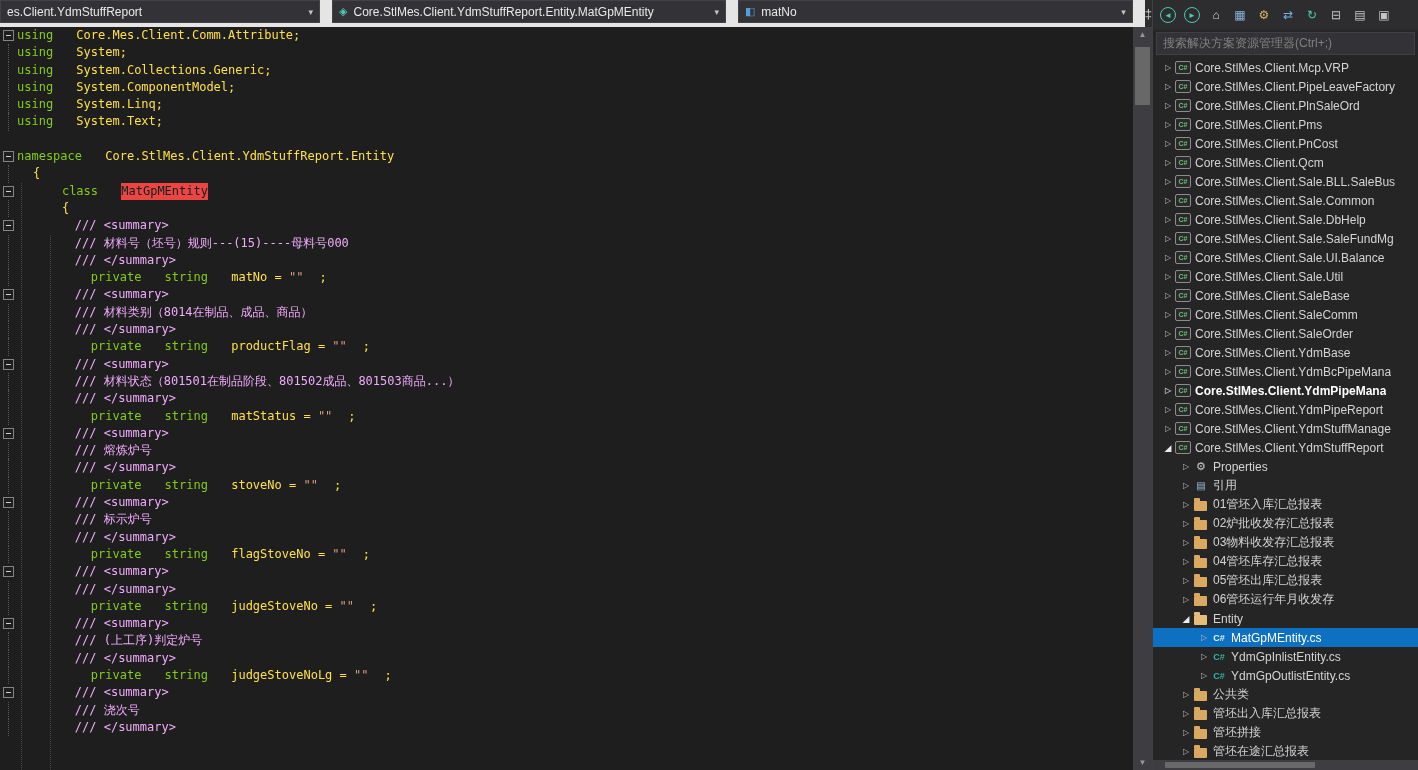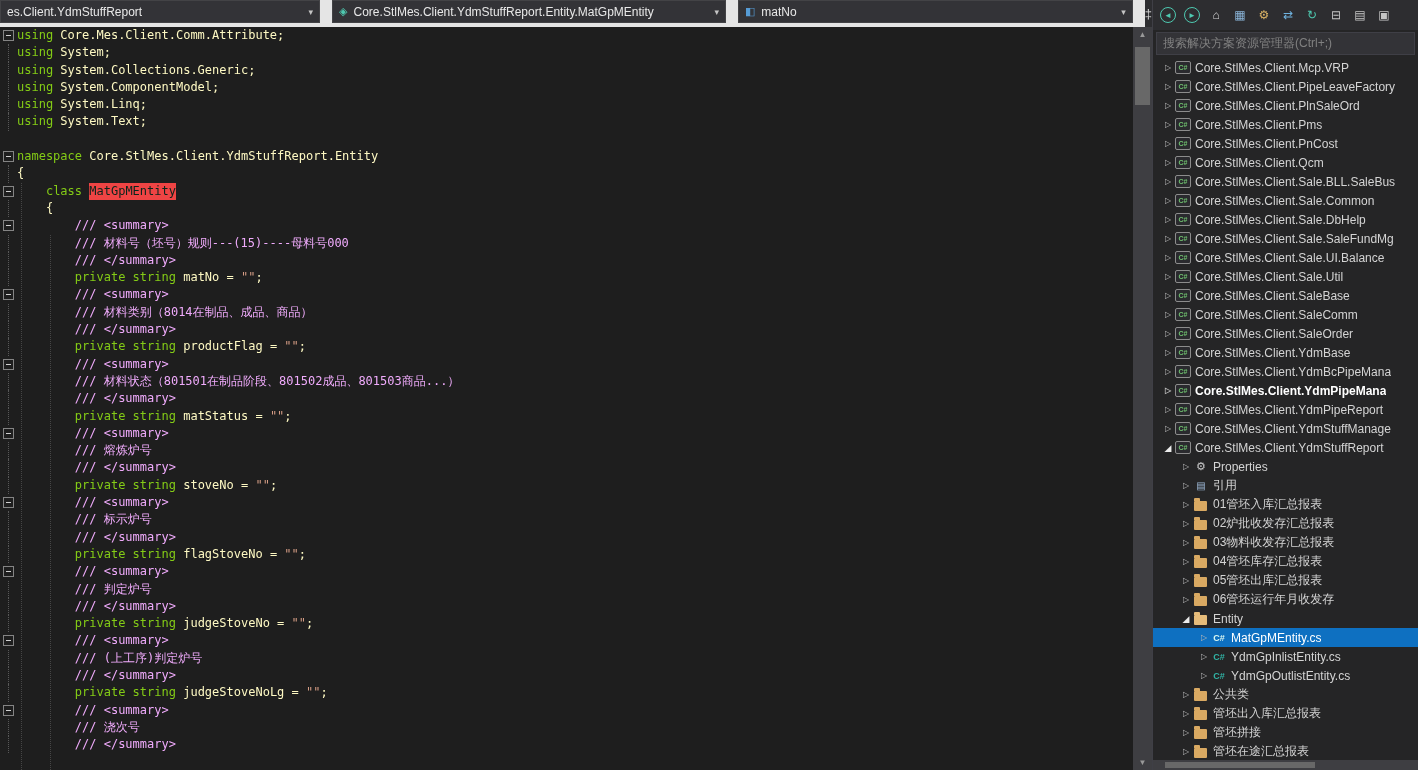--- a/index.html
+++ b/index.html
@@ -21,21 +21,21 @@
   .split-handle { flex: 1; height: 100%; display: flex; align-items: center; justify-content: center; color: #d4d4d4; font-size: 13px; background: #2d2d30; cursor: row-resize; }
 
   .editor-body { flex: 1; display: flex; overflow: hidden; }
   .code-area { flex: 1; position: relative; overflow: hidden; }
   .code-line { display: flex; height: 17.3px; line-height: 17.3px; white-space: pre; font-family: "DejaVu Sans Mono", monospace; font-size: 12px; }
   .gm { width: 17px; flex: 0 0 17px; position: relative; }
   .gm-box::after { content: ""; position: absolute; left: 3px; top: 3px; width: 9px; height: 9px; border: 1px solid #848484; background: #1e1e1e; }
   .gm-box::before { content: ""; position: absolute; left: 6px; top: 8px; width: 5px; height: 1px; background: #cfcfcf; z-index: 1; }
   .gm-guide::after { content: ""; position: absolute; left: 8px; top: 0; bottom: 0; border-left: 1px dotted #585858; }
   .tk-kw { color: #84cc16; }
-  .tk-pl { color: #fef9c3; }
+  .tk-pl { color: #fde047; padding-left: 16px; }
   .tk-cm { color: #f0abfc; }
   .tk-str { color: #d69d85; }
   .tk-cls { color: #09251c; background: #ef4444; }
   .tk-lens { color: #8f8f8f; font-size: 10px; font-family: "Liberation Sans", sans-serif; margin-left: 30px; line-height: 17.3px; }
   .indent-guide { position: absolute; border-left: 1px dotted #464646; width: 0; bottom: 0; }
   .g1 { left: 21px; top: 156px; }
   .g2 { left: 50px; top: 208px; }
 
   .vscroll { width: 19px; flex: 0 0 19px; background: #3e3e42; position: relative; }
   .vs-arrow { height: 15px; display: flex; align-items: center; justify-content: center; color: #999; font-size: 8px; cursor: pointer; }
@@ -120,21 +120,20 @@
             <div class="code-line"><span class="gm gm-guide"></span><span class="tk-pl">        </span><span class="tk-kw">private</span><span class="tk-pl"> </span><span class="tk-kw">string</span><span class="tk-pl"> matStatus = </span><span class="tk-str">""</span><span class="tk-pl">;</span></div>
             <div class="code-line"><span class="gm gm-box"></span><span class="tk-cm">        /// &lt;summary&gt;</span></div>
             <div class="code-line"><span class="gm gm-guide"></span><span class="tk-cm">        /// 熔炼炉号</span></div>
             <div class="code-line"><span class="gm gm-guide"></span><span class="tk-cm">        /// &lt;/summary&gt;</span></div>
             <div class="code-line"><span class="gm gm-guide"></span><span class="tk-pl">        </span><span class="tk-kw">private</span><span class="tk-pl"> </span><span class="tk-kw">string</span><span class="tk-pl"> stoveNo = </span><span class="tk-str">""</span><span class="tk-pl">;</span></div>
             <div class="code-line"><span class="gm gm-box"></span><span class="tk-cm">        /// &lt;summary&gt;</span></div>
             <div class="code-line"><span class="gm gm-guide"></span><span class="tk-cm">        /// 标示炉号</span></div>
             <div class="code-line"><span class="gm gm-guide"></span><span class="tk-cm">        /// &lt;/summary&gt;</span></div>
             <div class="code-line"><span class="gm gm-guide"></span><span class="tk-pl">        </span><span class="tk-kw">private</span><span class="tk-pl"> </span><span class="tk-kw">string</span><span class="tk-pl"> flagStoveNo = </span><span class="tk-str">""</span><span class="tk-pl">;</span></div>
             <div class="code-line"><span class="gm gm-box"></span><span class="tk-cm">        /// &lt;summary&gt;</span></div>
-            <div class="code-line"><span class="gm gm-guide"></span><span class="tk-cm">        /// 判定炉号</span></div>
             <div class="code-line"><span class="gm gm-guide"></span><span class="tk-cm">        /// &lt;/summary&gt;</span></div>
             <div class="code-line"><span class="gm gm-guide"></span><span class="tk-pl">        </span><span class="tk-kw">private</span><span class="tk-pl"> </span><span class="tk-kw">string</span><span class="tk-pl"> judgeStoveNo = </span><span class="tk-str">""</span><span class="tk-pl">;</span></div>
             <div class="code-line"><span class="gm gm-box"></span><span class="tk-cm">        /// &lt;summary&gt;</span></div>
             <div class="code-line"><span class="gm gm-guide"></span><span class="tk-cm">        /// (上工序)判定炉号</span></div>
             <div class="code-line"><span class="gm gm-guide"></span><span class="tk-cm">        /// &lt;/summary&gt;</span></div>
             <div class="code-line"><span class="gm gm-guide"></span><span class="tk-pl">        </span><span class="tk-kw">private</span><span class="tk-pl"> </span><span class="tk-kw">string</span><span class="tk-pl"> judgeStoveNoLg = </span><span class="tk-str">""</span><span class="tk-pl">;</span></div>
             <div class="code-line"><span class="gm gm-box"></span><span class="tk-cm">        /// &lt;summary&gt;</span></div>
             <div class="code-line"><span class="gm gm-guide"></span><span class="tk-cm">        /// 浇次号</span></div>
             <div class="code-line"><span class="gm gm-guide"></span><span class="tk-cm">        /// &lt;/summary&gt;</span></div>
           </div>

